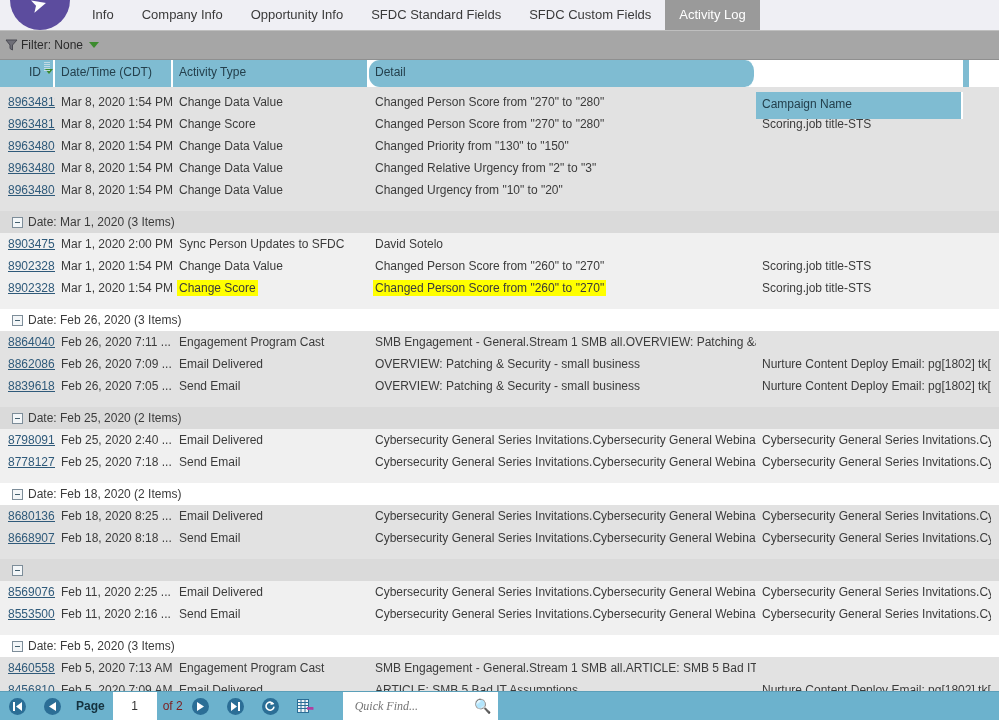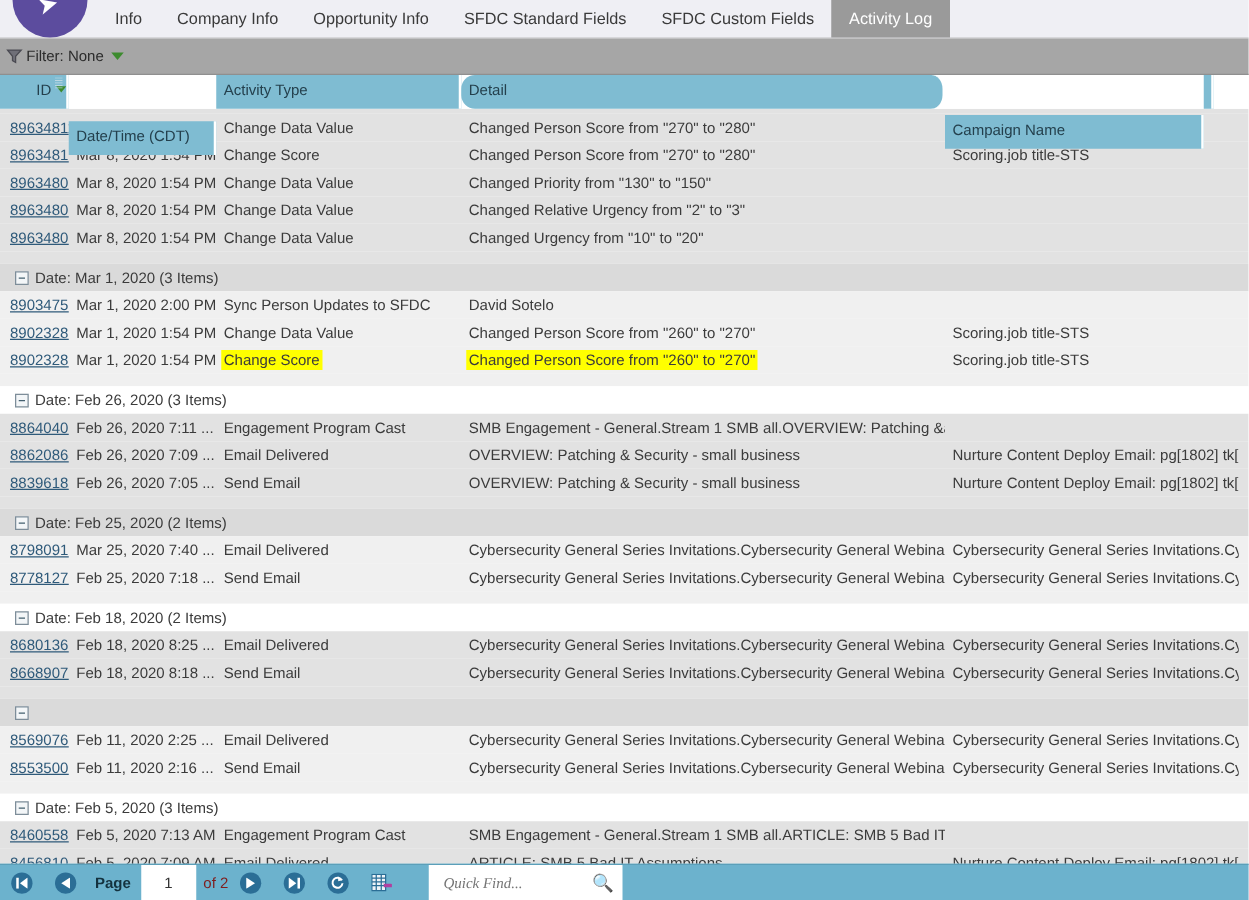--- a/index.html
+++ b/index.html
@@ -217,21 +217,21 @@
         <path d="M2 2 L13 2 L8.5 7 L8.5 12 L6 10.5 L6 7 Z" fill="#6f6f78" stroke="#4a4a52" stroke-width="1"></path>
       </svg>
     </span>
     <span class="filter-label">Filter: None</span>
     <span class="filter-caret"></span>
   </div>
 
   <div class="grid">
     <div class="colgroup-hdr" id="col-headers">
         <div class="hcell" style="width: 55px; text-align: right;"><span>ID</span><span class="sortcaret"></span><span class="gripper"></span></div>
-        <div class="hcell" style="width: 118px; margin-top: 37px;"><span>Date/Time (CDT)</span></div>
+        <div class="hcell" style="width: 118px;"><span>Date/Time (CDT)</span></div>
         <div class="hcell" style="width: 196px;"><span>Activity Type</span></div>
         <div class="hcell" style="width: 387px; border-radius: 11px;"><span>Detail</span></div>
         <div class="hcell" style="width: 207px; margin-top: 32px;"><span>Campaign Name</span></div>
         <div class="hcell" style="width: 8px;"><span></span></div>
       </div>
     <div class="rows" id="grid-rows">
         <div class="row clip-top band-a"></div>
         <div class="row band-a">
           <div class="cell idcell" style="width: 55px;"><span class="idlink">89634811</span></div>
           <div class="cell" style="width: 118px;">Mar 8, 2020 1:54 PM</div>
@@ -319,21 +319,21 @@
           <div class="cell" style="width: 387px;">OVERVIEW: Patching &amp; Security - small business</div>
           <div class="cell" style="width: 235px;">Nurture Content Deploy Email: pg[1802] tk[...</div>
         </div>
         <div class="spacer band-a"></div>
         <div class="grouphdr grp-a">
           <span class="grp-toggle"></span>
           <span class="grp-label">Date: Feb 25, 2020 (2 Items)</span>
         </div>
         <div class="row band-b">
           <div class="cell idcell" style="width: 55px;"><span class="idlink">87980918</span></div>
-          <div class="cell" style="width: 118px;">Mar 25, 2020 7:40 ...</div>
+          <div class="cell" style="width: 118px;">Feb 25, 2020 2:40 ...</div>
           <div class="cell" style="width: 196px;">Email Delivered</div>
           <div class="cell" style="width: 387px;">Cybersecurity General Series Invitations.Cybersecurity General Webinar Inv...</div>
           <div class="cell" style="width: 235px;">Cybersecurity General Series Invitations.Cy...</div>
         </div>
         <div class="row band-b">
           <div class="cell idcell" style="width: 55px;"><span class="idlink">87781276</span></div>
           <div class="cell" style="width: 118px;">Feb 25, 2020 7:18 ...</div>
           <div class="cell" style="width: 196px;">Send Email</div>
           <div class="cell" style="width: 387px;">Cybersecurity General Series Invitations.Cybersecurity General Webinar Inv...</div>
           <div class="cell" style="width: 235px;">Cybersecurity General Series Invitations.Cy...</div>

